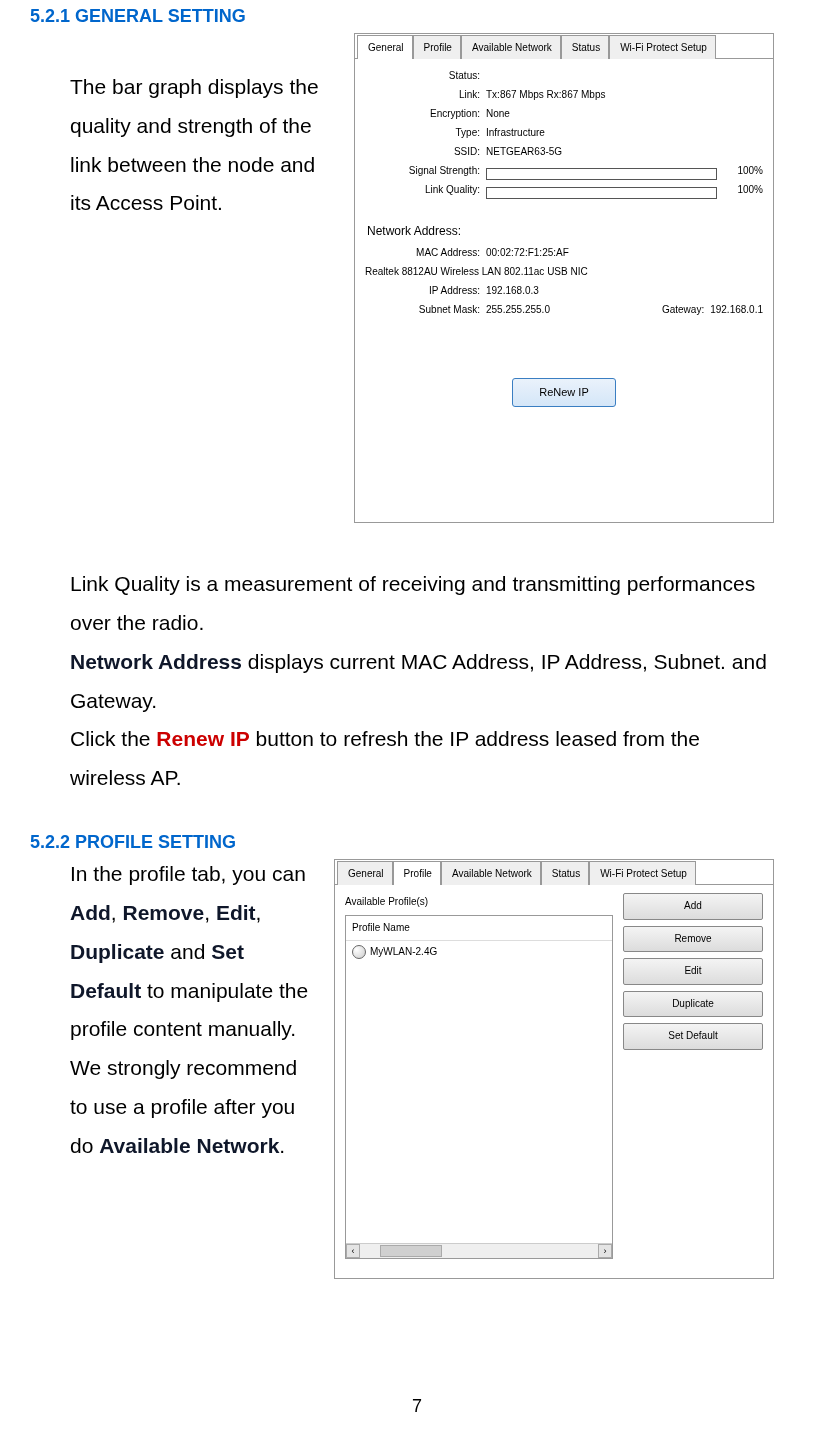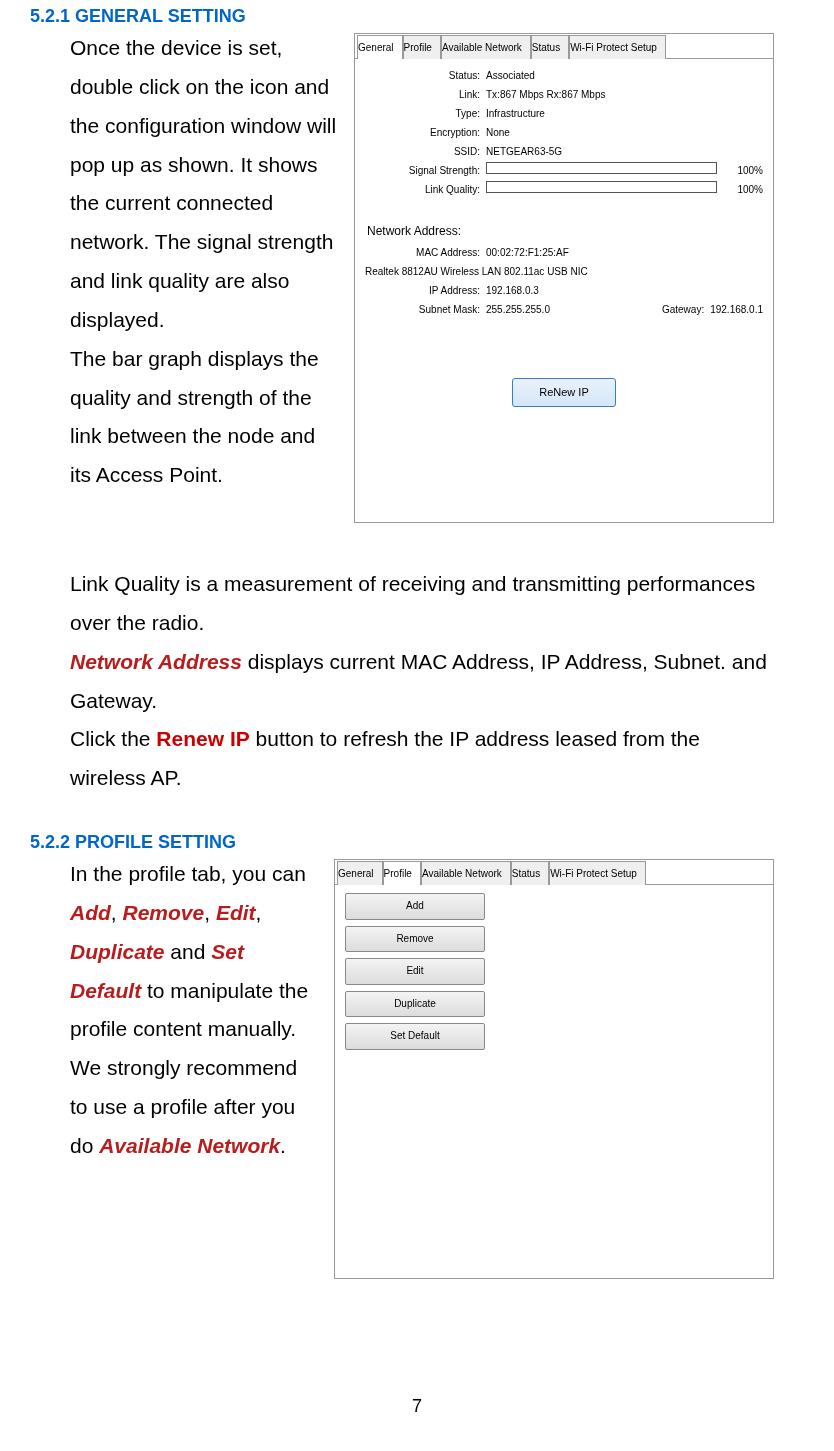--- a/index.html
+++ b/index.html
@@ -23,22 +23,21 @@
     margin: 6px 0 2px 0;
   }
   .body-block {
     font-size: 21px;
     color: #000;
     line-height: 1.85;
     margin-left: 40px;
   }
   .bold-blue {
     font-weight: bold;
-    color: #b91c1c;
-    font-style: italic;
+    color: #0f172a;
   }
   .bold-red {
     font-weight: bold;
     color: #cc0000;
   }
   .page-number {
     position: absolute;
     bottom: 40px;
     left: 0;
     width: 100%;
@@ -53,33 +52,33 @@
     background: #fff;
     box-sizing: border-box;
   }
 
   
   .fig1 { width: 420px; height: 490px; font-family: Tahoma, sans-serif; }
   .tabbar { height: 24px; border-bottom: 1px solid #999; font-size: 10px; display:flex; align-items:flex-end; padding-left:2px; }
   .tab {
     border: 1px solid #999;
     border-bottom: none;
-    padding: 3px 8px 2px 0;
+    padding: 3px 8px 2px 10px;
     margin-right: 0px;
     background: #efefef;
     position: relative;
     top: 1px;
     white-space: nowrap;
   }
   .tab.active { background: #fff; }
   .fig-body { padding: 6px 10px 10px 10px; font-size: 10px; color:#000; }
   .kv-row { display:flex; align-items:center; margin: 3px 0; height:16px; }
   .kv-label { width: 115px; text-align: right; padding-right: 6px; }
   .kv-val   { flex: 1; text-align: left; }
-  .bar-wrap { flex: 1; display:flex; align-items:flex-start; gap:12px; }
+  .bar-wrap { flex: 1; display:flex; align-items:flex-end; gap:12px; }
   .bar-outer { flex:1; height:12px; border:1px solid #555; background:#fff; box-sizing:border-box; }
   .bar-inner { height:100%; background:#3cb032; width:100%; }
   .bar-pct  { width:34px; text-align:right; }
   .section-label { margin: 22px 0 2px 2px; font-size:12px; }
   .renew-wrap { text-align:center; margin-top:60px; }
   .renew-btn {
     display:inline-block;
     border:1px solid #3a7ec2;
     border-radius:3px;
     background:linear-gradient(#eaf2fb,#d4e6f8);
@@ -140,33 +139,32 @@
       <div class="tabbar">
         <span class="tab active">General</span>
         <span class="tab">Profile</span>
         <span class="tab">Available Network</span>
         <span class="tab">Status</span>
         <span class="tab">Wi-Fi Protect Setup</span>
       </div>
       <div class="fig-body">
         <div class="kv-row">
           <span class="kv-label">Status:</span>
-          <span class="kv-val">Associated</span>
         </div>
         <div class="kv-row">
           <span class="kv-label">Link:</span>
           <span class="kv-val">Tx:867 Mbps Rx:867 Mbps</span>
         </div>
         <div class="kv-row">
+          <span class="kv-label">Encryption:</span>
+          <span class="kv-val">None</span>
+        </div>
+        <div class="kv-row">
           <span class="kv-label">Type:</span>
           <span class="kv-val">Infrastructure</span>
-        </div>
-        <div class="kv-row">
-          <span class="kv-label">Encryption:</span>
-          <span class="kv-val">None</span>
         </div>
         <div class="kv-row">
           <span class="kv-label">SSID:</span>
           <span class="kv-val">NETGEAR63-5G</span>
         </div>
         <div class="kv-row">
           <span class="kv-label">Signal Strength:</span>
           <span class="bar-wrap">
             <span class="bar-outer"><span class="bar-inner"></span></span>
             <span class="bar-pct">100%</span>
@@ -198,21 +196,21 @@
           <span style="width:56px; text-align:right;">Gateway:</span>
           <span style="padding-left:6px;">192.168.0.1</span>
         </div>
 
         <div class="renew-wrap">
           <span class="renew-btn">ReNew IP</span>
         </div>
       </div>
     </div>
 
-    <span>Once the device is set, double click on the icon and the configuration window will pop up as shown. It shows the current connected network. The signal strength and link quality are also displayed.</span><br>
+    <br>
     <span>The bar graph displays the quality and strength of the link between the node and its Access Point.</span>
   </div>
 
   <div class="body-block" style="margin-top:28px;">
     <span>Link Quality is a measurement of receiving and transmitting performances over the radio.</span><br>
     <span class="bold-blue">Network Address</span><span> displays current MAC Address, IP Address, Subnet. and Gateway.</span><br>
     <span>Click the </span><span class="bold-red">Renew IP</span><span> button to refresh the IP address leased from the wireless AP.</span>
   </div>
 
   <div class="section-title" style="margin-top:34px;">5.2.2 PROFILE SETTING</div>
@@ -221,20 +219,37 @@
     
     <div class="float-fig fig2">
       <div class="tabbar">
         <span class="tab">General</span>
         <span class="tab active">Profile</span>
         <span class="tab">Available Network</span>
         <span class="tab">Status</span>
         <span class="tab">Wi-Fi Protect Setup</span>
       </div>
       <div class="profile-area">
+        <div class="profile-list-wrap">
+          <div class="avail-label">Available Profile(s)</div>
+          <div class="profile-list">
+            <div class="profile-head">Profile Name</div>
+            <div class="profile-item">
+              <span class="pf-icon"></span>
+              <span>MyWLAN-2.4G</span>
+            </div>
+            <div class="hscroll">
+              <span class="hs-btn">‹</span>
+              <span class="hs-track">
+                  <span class="hs-thumb"></span>
+                </span>
+              <span class="hs-btn">›</span>
+            </div>
+          </div>
+        </div>
         <div class="profile-buttons">
           <div class="p-btn">Add</div>
           <div class="p-btn">Remove</div>
           <div class="p-btn">Edit</div>
           <div class="p-btn">Duplicate</div>
           <div class="p-btn">Set Default</div>
         </div>
       </div>
     </div>
 

